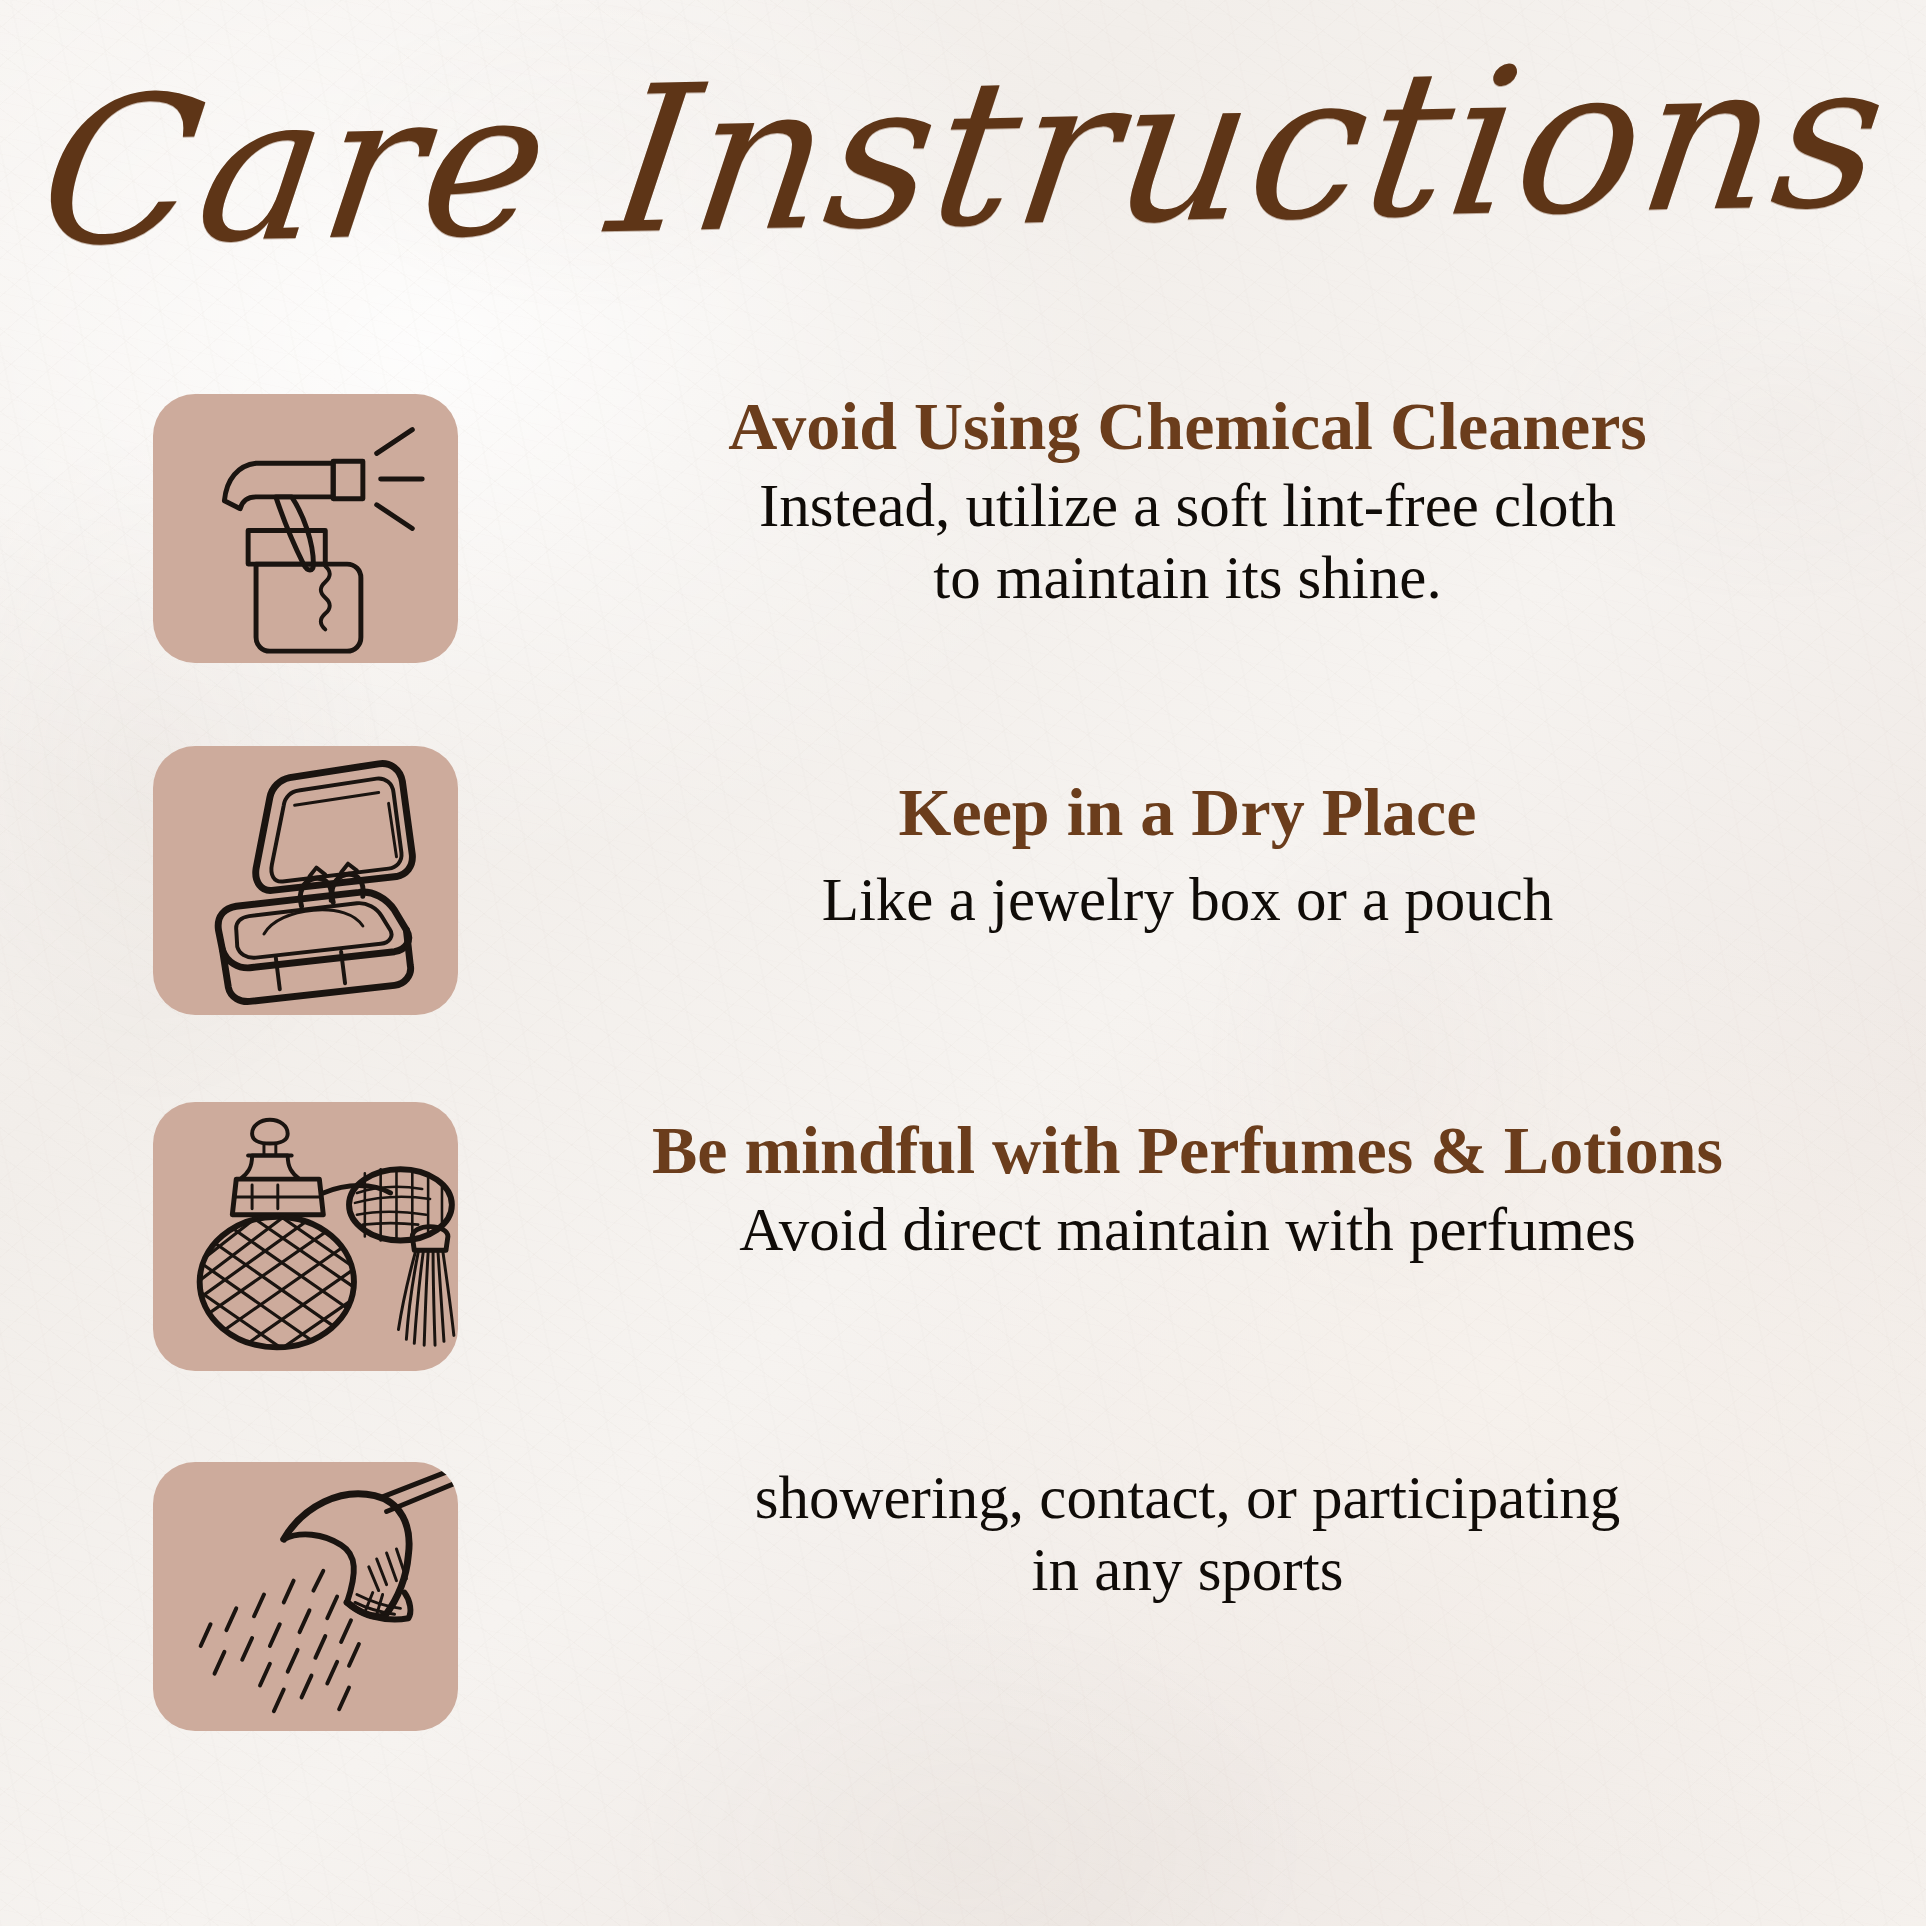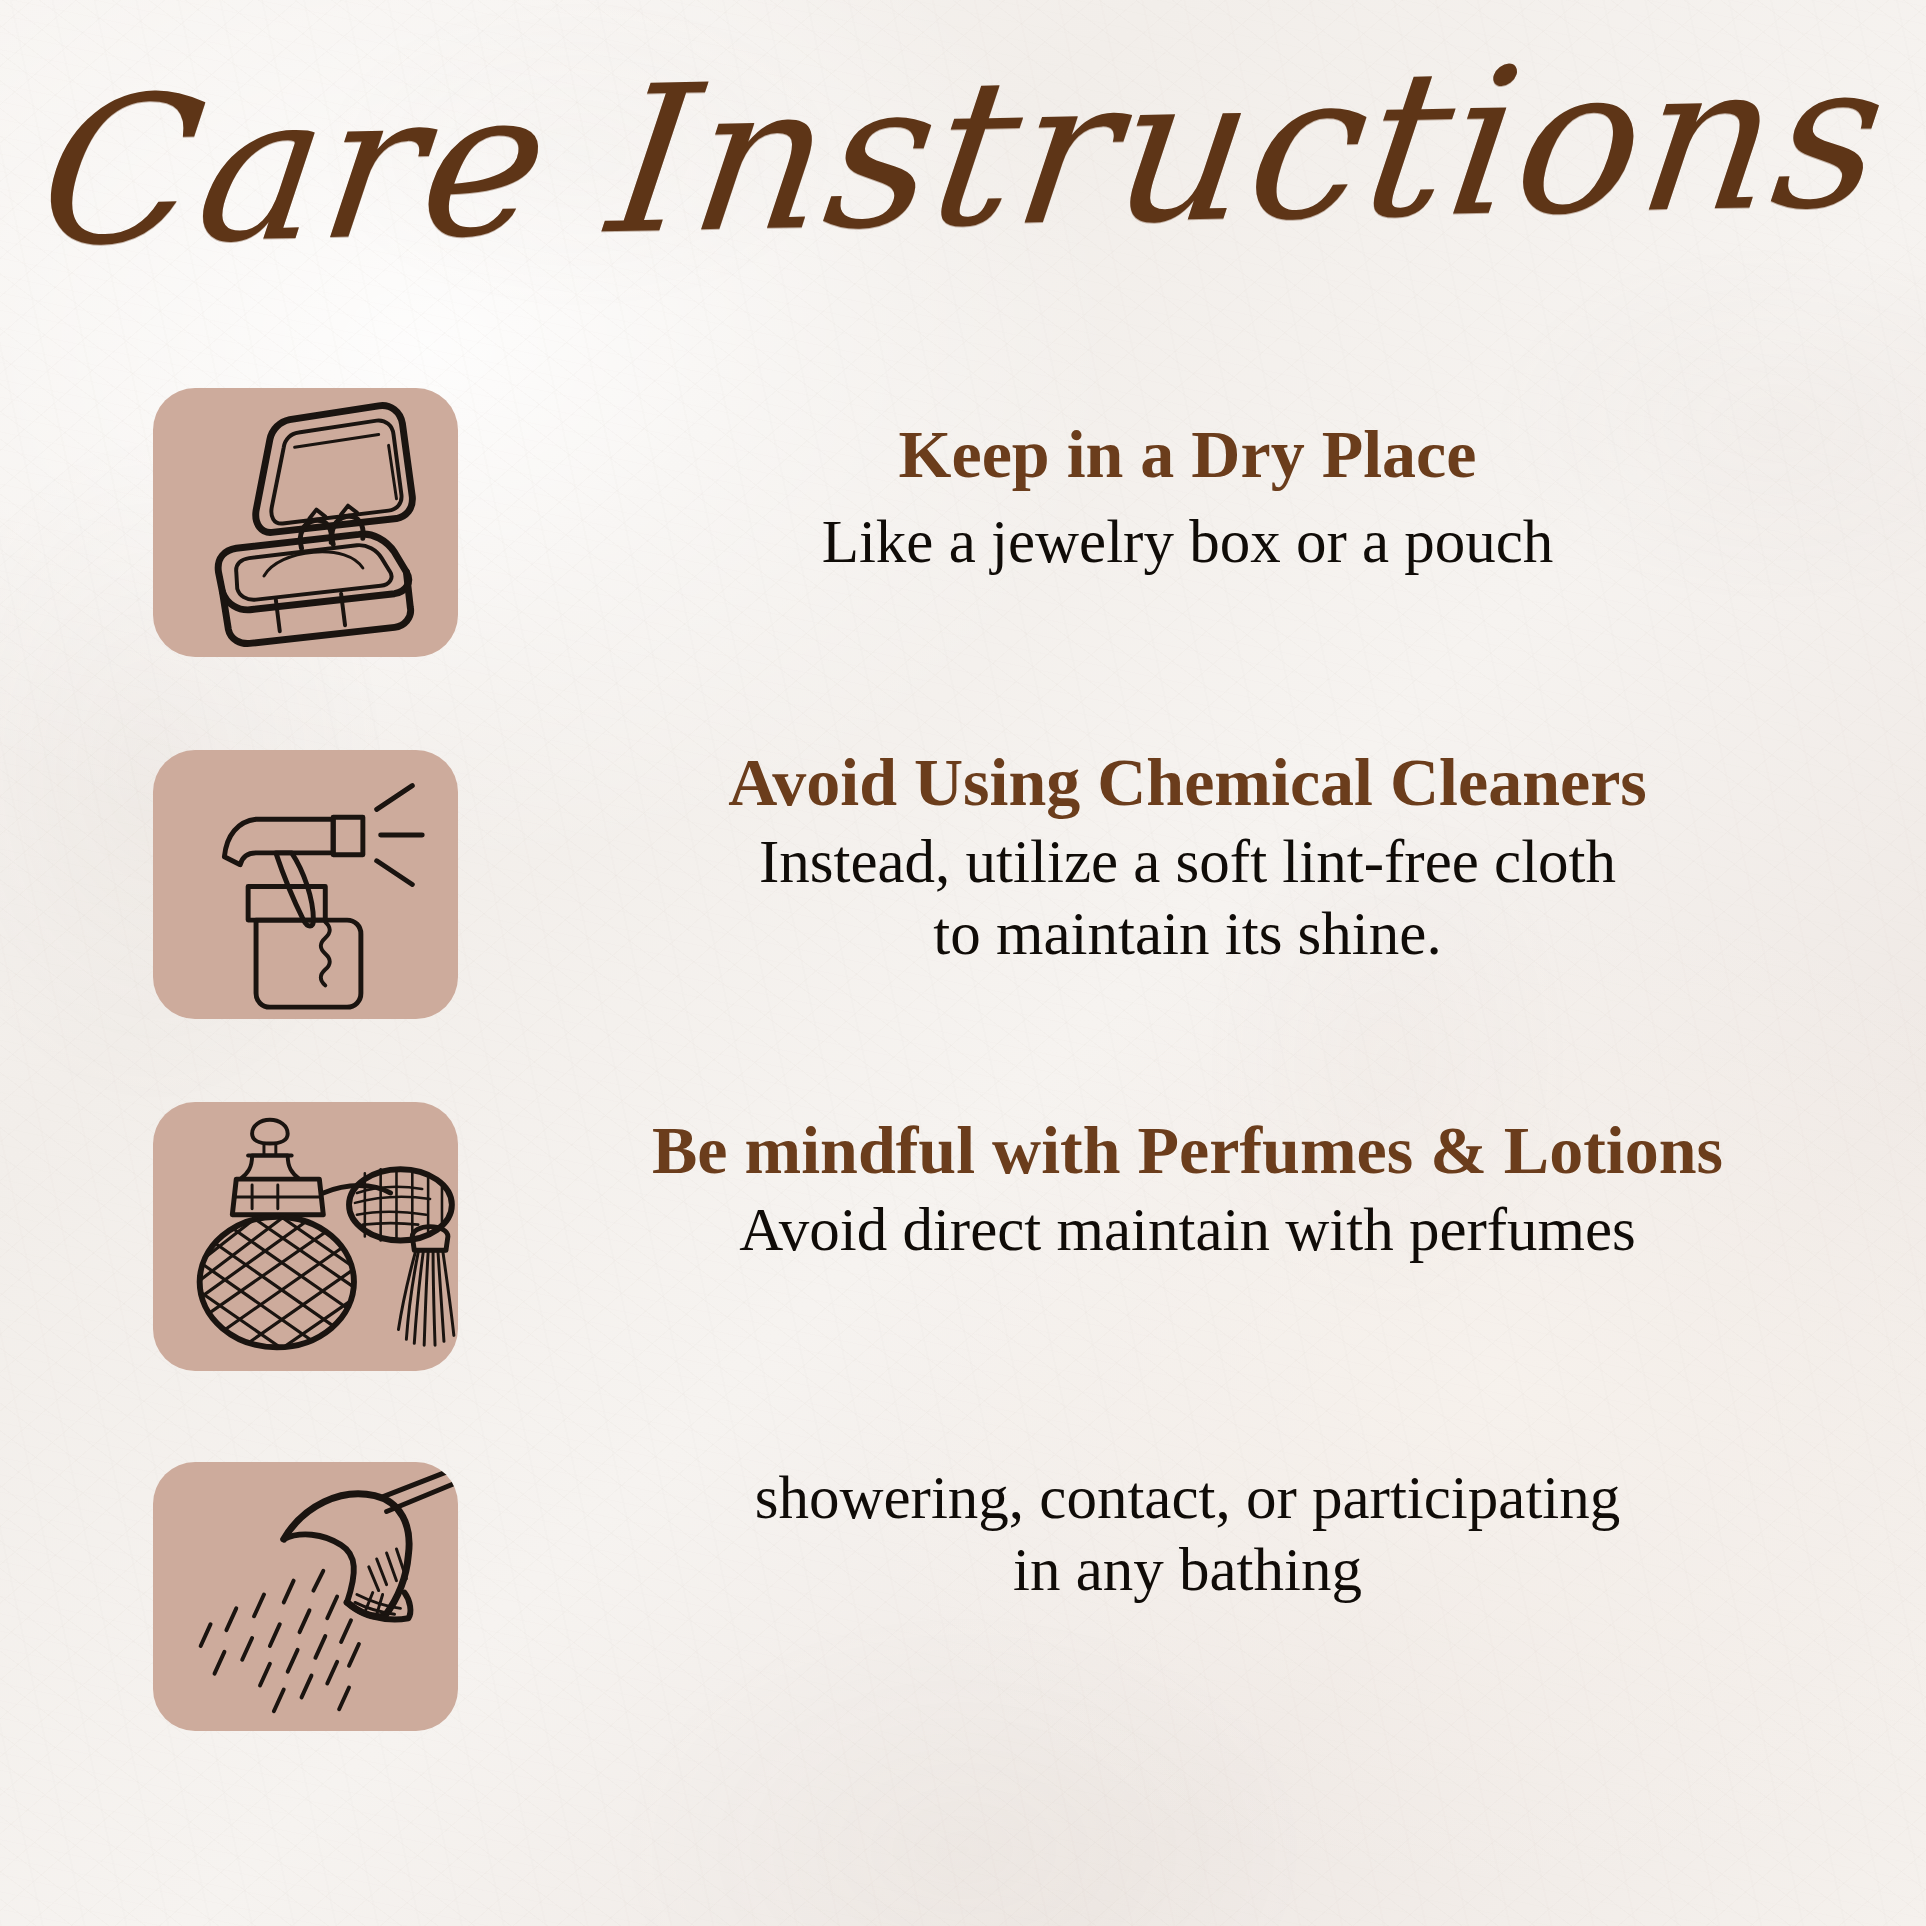--- a/index.html
+++ b/index.html
@@ -146,58 +146,20 @@
 <div class="page">
   <div class="texture"></div>
   <div class="texture2"></div>
 
   <div class="title-wrap">
     <div class="title">Care Instructions</div>
   </div>
 
   <div class="rows">
 
-    <div class="row row-2">
-      <div class="tile">
-        <svg viewBox="0 0 308 272">
-          <g fill="none" stroke="#1a1410" stroke-linecap="round" stroke-linejoin="round">
-
-            <path d="M104 124 L118 52 C120 42 128 34 138 32 L228 18 C240 16 250 24 252 36 L262 110 C263 122 256 130 246 132 L120 146 C110 147 102 138 104 124 Z" stroke-width="7"></path>
-
-            <path d="M120 120 L132 60 C133 52 139 46 147 45 L226 33 C235 32 242 38 243 47 L251 108 C252 117 246 123 238 124 L131 137 C122 138 118 130 120 120 Z" stroke-width="4"></path>
-
-            <path d="M143 60 L228 47" stroke-width="3"></path>
-            <path d="M238 58 L246 112" stroke-width="3"></path>
-
-            <path d="M66 186 C64 172 72 164 84 162 L208 148 C222 146 236 154 244 166 L256 186 C262 196 256 206 244 208 L100 224 C86 226 74 218 70 206 Z" stroke-width="7"></path>
-
-            <path d="M84 186 C83 178 89 173 97 172 L206 159 C216 158 226 164 231 172 L239 185 C244 192 239 199 230 200 L104 214 C94 215 87 210 85 203 Z" stroke-width="4"></path>
-
-            <path d="M112 190 C120 176 140 168 162 166 C186 164 204 170 212 182" stroke-width="3"></path>
-
-            <path d="M150 162 C146 148 152 136 163 134 C175 132 182 142 180 156" stroke-width="5"></path>
-            <path d="M182 158 C178 144 184 132 195 130 C207 128 214 138 212 152" stroke-width="5"></path>
-            <path d="M158 132 l7 -9 l9 7" stroke-width="4"></path>
-            <path d="M190 128 l7 -9 l9 7" stroke-width="4"></path>
-
-            <path d="M70 206 L76 244 C78 254 88 260 100 258 L244 242 C254 241 262 232 260 222 L256 186" stroke-width="7"></path>
-
-            <path d="M128 246 L124 214" stroke-width="4"></path>
-            <path d="M194 240 L190 208" stroke-width="4"></path>
-          </g>
-        </svg>
-      </div>
-      <div class="copy">
-        <div class="heading">Keep in a Dry Place</div>
-        <div class="body">
-          <span class="ln">Like a jewelry box or a pouch</span>
-        </div>
-      </div>
-    </div>
-
     <div class="row row-1">
       <div class="tile">
         <svg viewBox="0 0 308 272">
           <g fill="none" stroke="#1a1410" stroke-width="5" stroke-linecap="round" stroke-linejoin="round">
 
             <path d="M72 108 C74 86 86 72 104 70 L182 70 L182 104 L104 104 C96 104 90 108 88 116 Z"></path>
 
             <rect x="182" y="68" width="30" height="38"></rect>
 
             <path d="M124 104 C132 128 142 152 152 172 C156 180 162 180 162 172 C162 150 152 122 140 104 Z"></path>
@@ -212,20 +174,58 @@
             <path d="M230 86 L272 86"></path>
             <path d="M226 112 L262 136"></path>
           </g>
         </svg>
       </div>
       <div class="copy">
         <div class="heading">Avoid Using Chemical Cleaners</div>
         <div class="body">
           <span class="ln">Instead, utilize a soft lint-free cloth</span>
           <span class="ln">to maintain its shine.</span>
+        </div>
+      </div>
+    </div>
+
+    <div class="row row-2">
+      <div class="tile">
+        <svg viewBox="0 0 308 272">
+          <g fill="none" stroke="#1a1410" stroke-linecap="round" stroke-linejoin="round">
+
+            <path d="M104 124 L118 52 C120 42 128 34 138 32 L228 18 C240 16 250 24 252 36 L262 110 C263 122 256 130 246 132 L120 146 C110 147 102 138 104 124 Z" stroke-width="7"></path>
+
+            <path d="M120 120 L132 60 C133 52 139 46 147 45 L226 33 C235 32 242 38 243 47 L251 108 C252 117 246 123 238 124 L131 137 C122 138 118 130 120 120 Z" stroke-width="4"></path>
+
+            <path d="M143 60 L228 47" stroke-width="3"></path>
+            <path d="M238 58 L246 112" stroke-width="3"></path>
+
+            <path d="M66 186 C64 172 72 164 84 162 L208 148 C222 146 236 154 244 166 L256 186 C262 196 256 206 244 208 L100 224 C86 226 74 218 70 206 Z" stroke-width="7"></path>
+
+            <path d="M84 186 C83 178 89 173 97 172 L206 159 C216 158 226 164 231 172 L239 185 C244 192 239 199 230 200 L104 214 C94 215 87 210 85 203 Z" stroke-width="4"></path>
+
+            <path d="M112 190 C120 176 140 168 162 166 C186 164 204 170 212 182" stroke-width="3"></path>
+
+            <path d="M150 162 C146 148 152 136 163 134 C175 132 182 142 180 156" stroke-width="5"></path>
+            <path d="M182 158 C178 144 184 132 195 130 C207 128 214 138 212 152" stroke-width="5"></path>
+            <path d="M158 132 l7 -9 l9 7" stroke-width="4"></path>
+            <path d="M190 128 l7 -9 l9 7" stroke-width="4"></path>
+
+            <path d="M70 206 L76 244 C78 254 88 260 100 258 L244 242 C254 241 262 232 260 222 L256 186" stroke-width="7"></path>
+
+            <path d="M128 246 L124 214" stroke-width="4"></path>
+            <path d="M194 240 L190 208" stroke-width="4"></path>
+          </g>
+        </svg>
+      </div>
+      <div class="copy">
+        <div class="heading">Keep in a Dry Place</div>
+        <div class="body">
+          <span class="ln">Like a jewelry box or a pouch</span>
         </div>
       </div>
     </div>
 
     <div class="row row-3">
       <div class="tile">
         <svg viewBox="0 0 308 272">
           <defs>
             <clipPath id="bulbClip">
               <ellipse cx="125" cy="182" rx="78" ry="66"></ellipse>
@@ -317,20 +317,20 @@
               <path d="M160 216 L150 238"></path>
               <path d="M132 230 L122 252"></path>
               <path d="M198 228 L188 250"></path>
             </g>
           </g>
         </svg>
       </div>
       <div class="copy">
         <div class="body">
           <span class="ln">showering, contact, or participating</span>
-          <span class="ln">in any bathing</span>
+          <span class="ln">in any sports</span>
         </div>
       </div>
     </div>
 
   </div>
 </div>
 
 
 </body></html>

